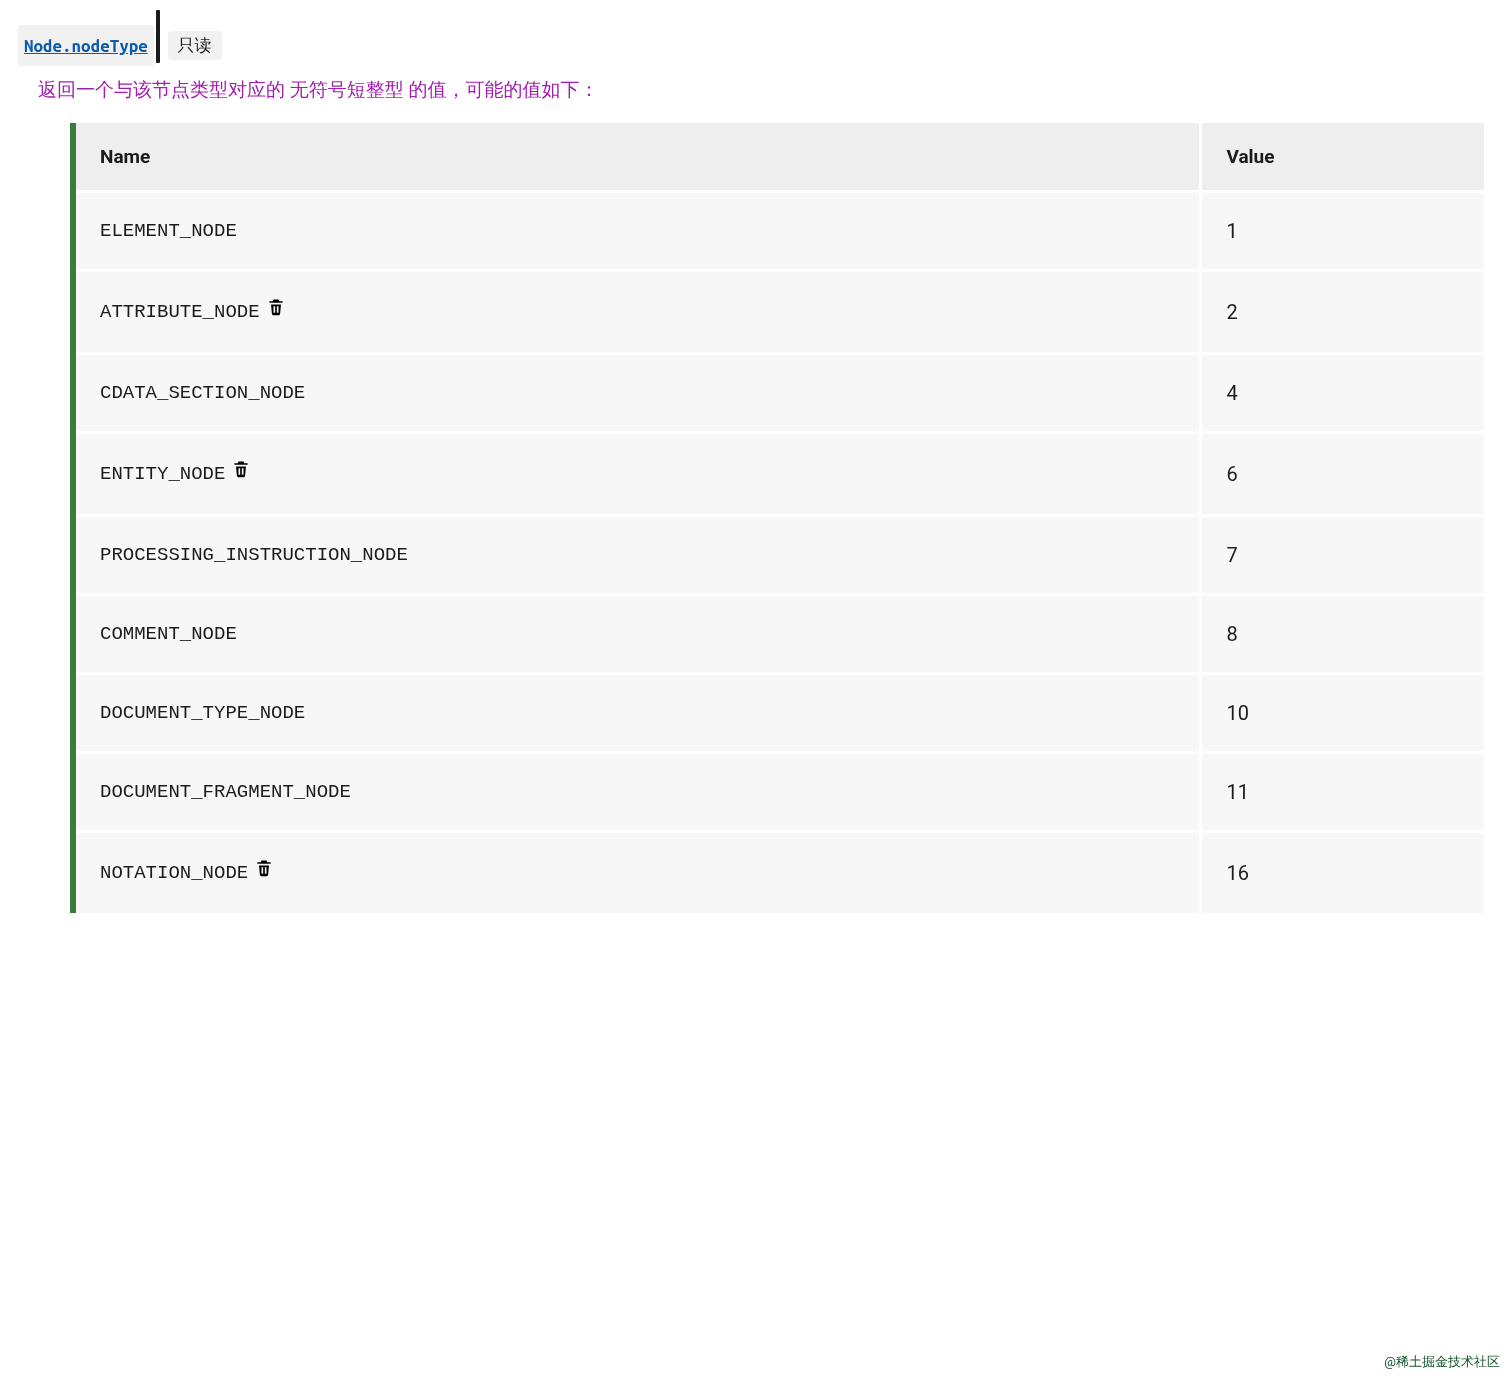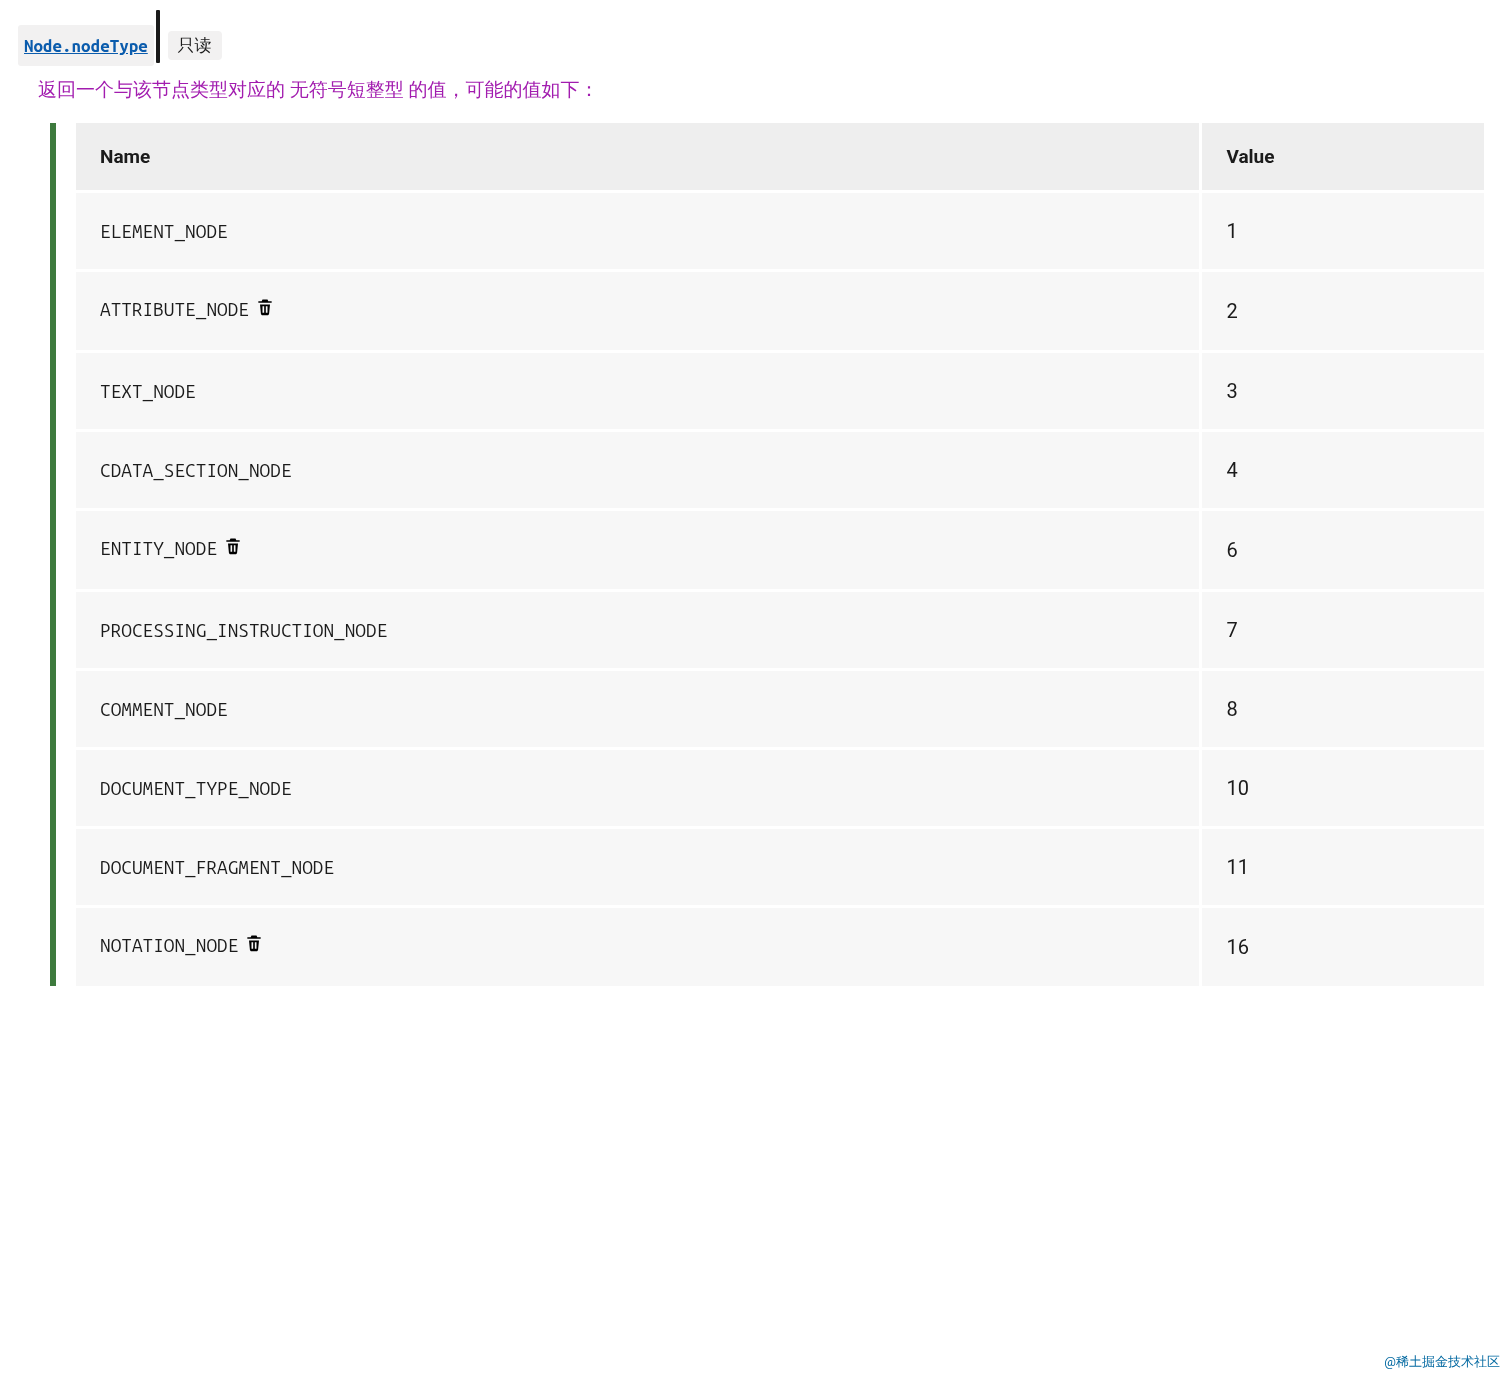--- a/index.html
+++ b/index.html
@@ -55,24 +55,23 @@
       background: #1b1b1b;
       border-radius: 1px;
     }
     .description {
       margin: 12px 0 16px 20px;
       font-size: 19px;
       color: #a21caf;
       line-height: 1.8;
     }
     .table-container {
-      margin-left: 32px;
+      margin-left: 52px;
       margin-right: 10px;
       border-left: 6px solid #3d7a3d;
-      padding-left: 20px;
     }
     table {
       width: 100%;
       border-collapse: separate;
       border-spacing: 0;
     }
     thead th {
       background: #eeeeee;
       text-align: left;
       padding: 22px 24px;
@@ -86,20 +85,21 @@
     tbody td {
       background: #f7f7f7;
       padding: 26px 24px;
       font-family: Consolas, Monaco, "Andale Mono", "Ubuntu Mono", monospace;
       font-size: 19px;
       border-bottom: 3px solid #ffffff;
       vertical-align: middle;
     }
     tbody td:first-child {
       border-right: 3px solid #ffffff;
+      font-family: Liberation Mono, monospace;
     }
     tbody tr:last-child td {
       border-bottom: none;
     }
     td.name-cell {
       width: 80%;
     }
     td.value-cell {
       font-family: -apple-system, BlinkMacSystemFont, "Segoe UI", Roboto, sans-serif;
       font-size: 20px;
@@ -113,21 +113,21 @@
     }
     .trash-icon svg {
       width: 20px;
       height: 22px;
       fill: #000000;
     }
     .watermark {
       position: fixed;
       right: 12px;
       bottom: 6px;
-      color: #0369a1;
+      color: #14532d;
       font-size: 13px;
       pointer-events: none;
     }
   </style>
 </head>
 <body>
 
 <div class="header-line">
   <a href="#" class="code-link">Node.nodeType</a>
   <span class="readonly-wrapper">
@@ -150,24 +150,20 @@
     <tbody id="table-body">
     <tr>
           <td class="name-cell"><span>ELEMENT_NODE</span></td>
           <td class="value-cell">1</td>
         </tr>
         <tr>
           <td class="name-cell"><span>ATTRIBUTE_NODE</span><span class="trash-icon"><svg viewBox="0 0 24 24">
                 <path d="M9 3h6l1 2h4v2H4V5h4l1-2zm-3 6h12l-1.1 11.1c-.1 1-.9 1.9-2 1.9H9.1c-1.1 0-1.9-.9-2-1.9L6 9zm3 2v8h2v-8H9zm4 0v8h2v-8h-2z"></path>
               </svg></span></td>
           <td class="value-cell">2</td>
-        </tr>
-        <tr>
-          <td class="name-cell"><span>TEXT_NODE</span></td>
-          <td class="value-cell">3</td>
         </tr>
         <tr>
           <td class="name-cell"><span>CDATA_SECTION_NODE</span></td>
           <td class="value-cell">4</td>
         </tr>
         <tr>
           <td class="name-cell"><span>ENTITY_NODE</span><span class="trash-icon"><svg viewBox="0 0 24 24">
                 <path d="M9 3h6l1 2h4v2H4V5h4l1-2zm-3 6h12l-1.1 11.1c-.1 1-.9 1.9-2 1.9H9.1c-1.1 0-1.9-.9-2-1.9L6 9zm3 2v8h2v-8H9zm4 0v8h2v-8h-2z"></path>
               </svg></span></td>
           <td class="value-cell">6</td>

